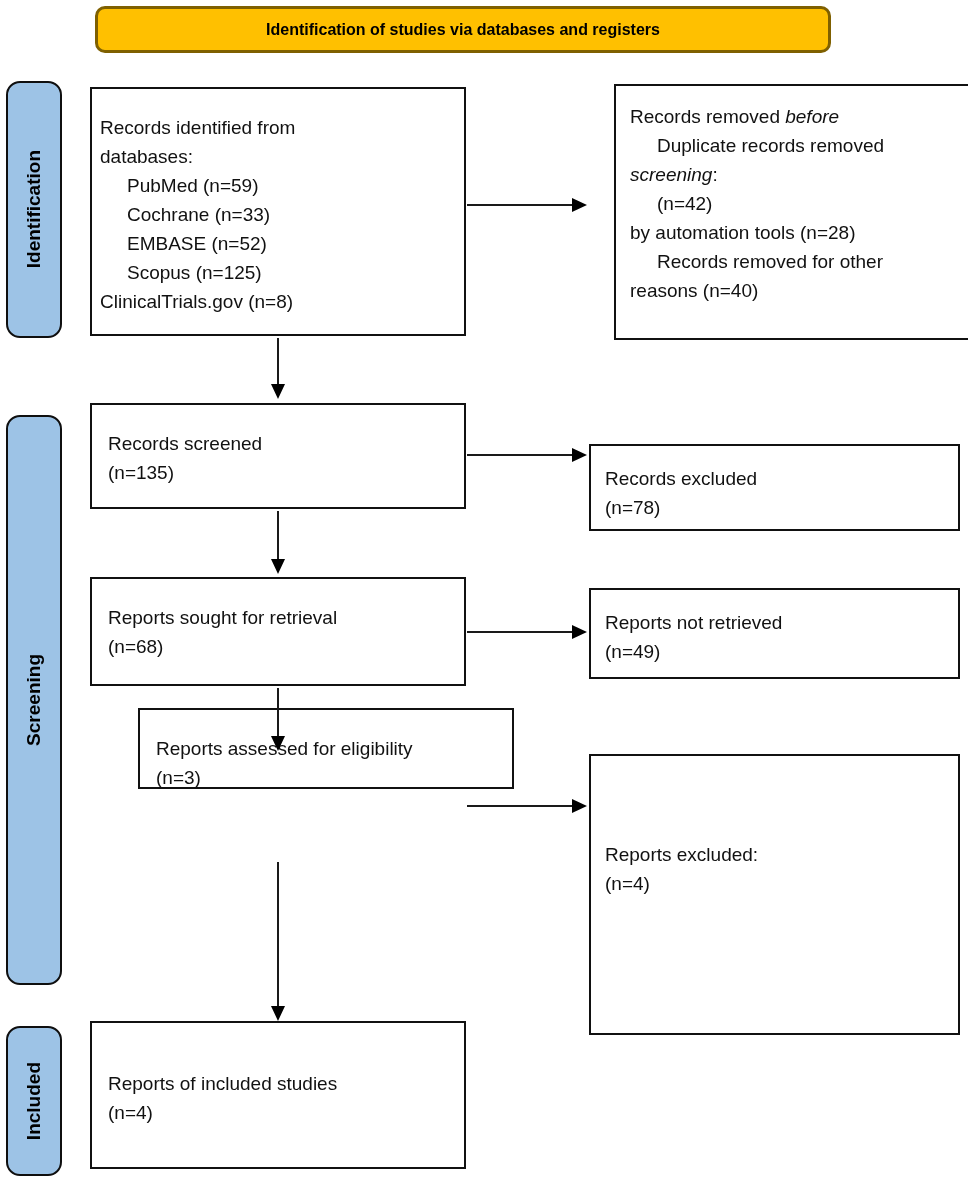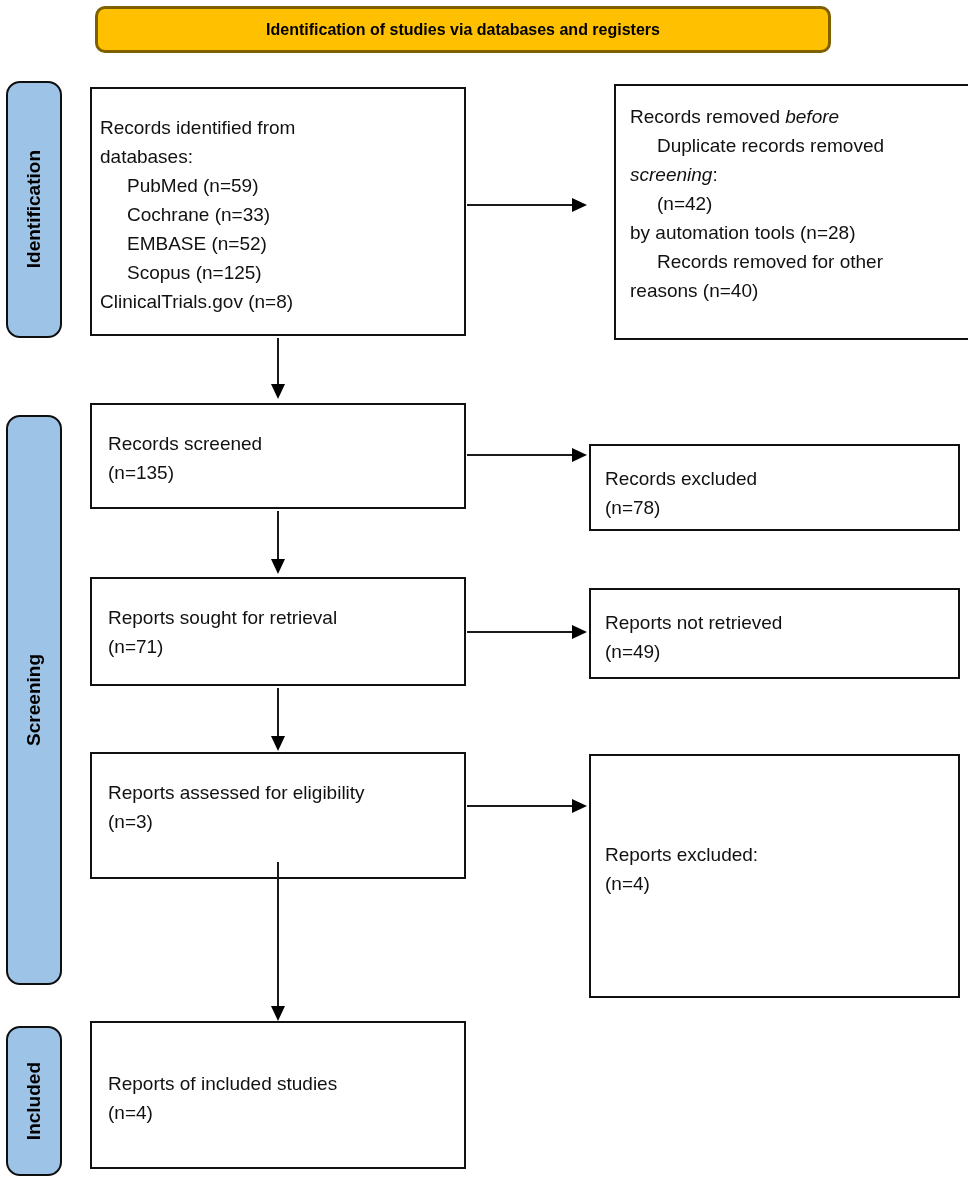--- a/index.html
+++ b/index.html
@@ -50,22 +50,22 @@
   .box .indent{padding-left:27px;}
   .box em{font-style:italic;}
   .col-left{left:90px;width:376px;padding:24px 8px 8px 16px;}
   .col-right{left:589px;width:371px;padding:18px 8px 8px 14px;}
   .box-records-identified{top:87px;height:249px;padding-left:8px;}
   .box-records-removed{top:84px;height:256px;padding-top:16px;margin-left:25px;}
   .box-records-screened{top:403px;height:106px;}
   .box-records-excluded{top:444px;height:87px;}
   .box-reports-sought{top:577px;height:109px;}
   .box-reports-not-retrieved{top:588px;height:91px;}
-  .box-reports-assessed{top:752px;height:127px;}
-  .box-reports-excluded{top:754px;height:244px;padding-top:84px;}
+  .box-reports-assessed{top:708px;height:81px;margin-left:48px;}
+  .box-reports-excluded{top:754px;height:281px;padding-top:84px;}
   .box-reports-included{top:1021px;height:148px;padding-top:46px;}
   
   .hline{position:absolute;height:2px;background:#1a1a1a;}
   .vline{position:absolute;width:2px;background:#1a1a1a;}
   .head-right{
     position:absolute;width:0;height:0;
     border-top:7px solid transparent;
     border-bottom:7px solid transparent;
     border-left:15px solid #000;
   }
@@ -103,21 +103,21 @@
       <div class="line indent"><span>EMBASE (n=52)</span></div>
       <div class="line indent"><span>Scopus (n=125)</span></div>
       <div class="line"><span>ClinicalTrials.gov (n=8)</span></div>
     </div>
   <div class="box col-left box-records-screened">
       <div class="line"><span>Records screened</span></div>
       <div class="line"><span>(n=135)</span></div>
     </div>
   <div class="box col-left box-reports-sought">
       <div class="line"><span>Reports sought for retrieval</span></div>
-      <div class="line"><span>(n=71)</span></div>
+      <div class="line"><span>(n=68)</span></div>
     </div>
   <div class="box col-left box-reports-assessed">
       <div class="line"><span>Reports assessed for eligibility</span></div>
       <div class="line"><span>(n=3)</span></div>
     </div>
   <div class="box col-left box-reports-included">
       <div class="line"><span>Reports of included studies</span></div>
       <div class="line"><span>(n=4)</span></div>
     </div>
 

